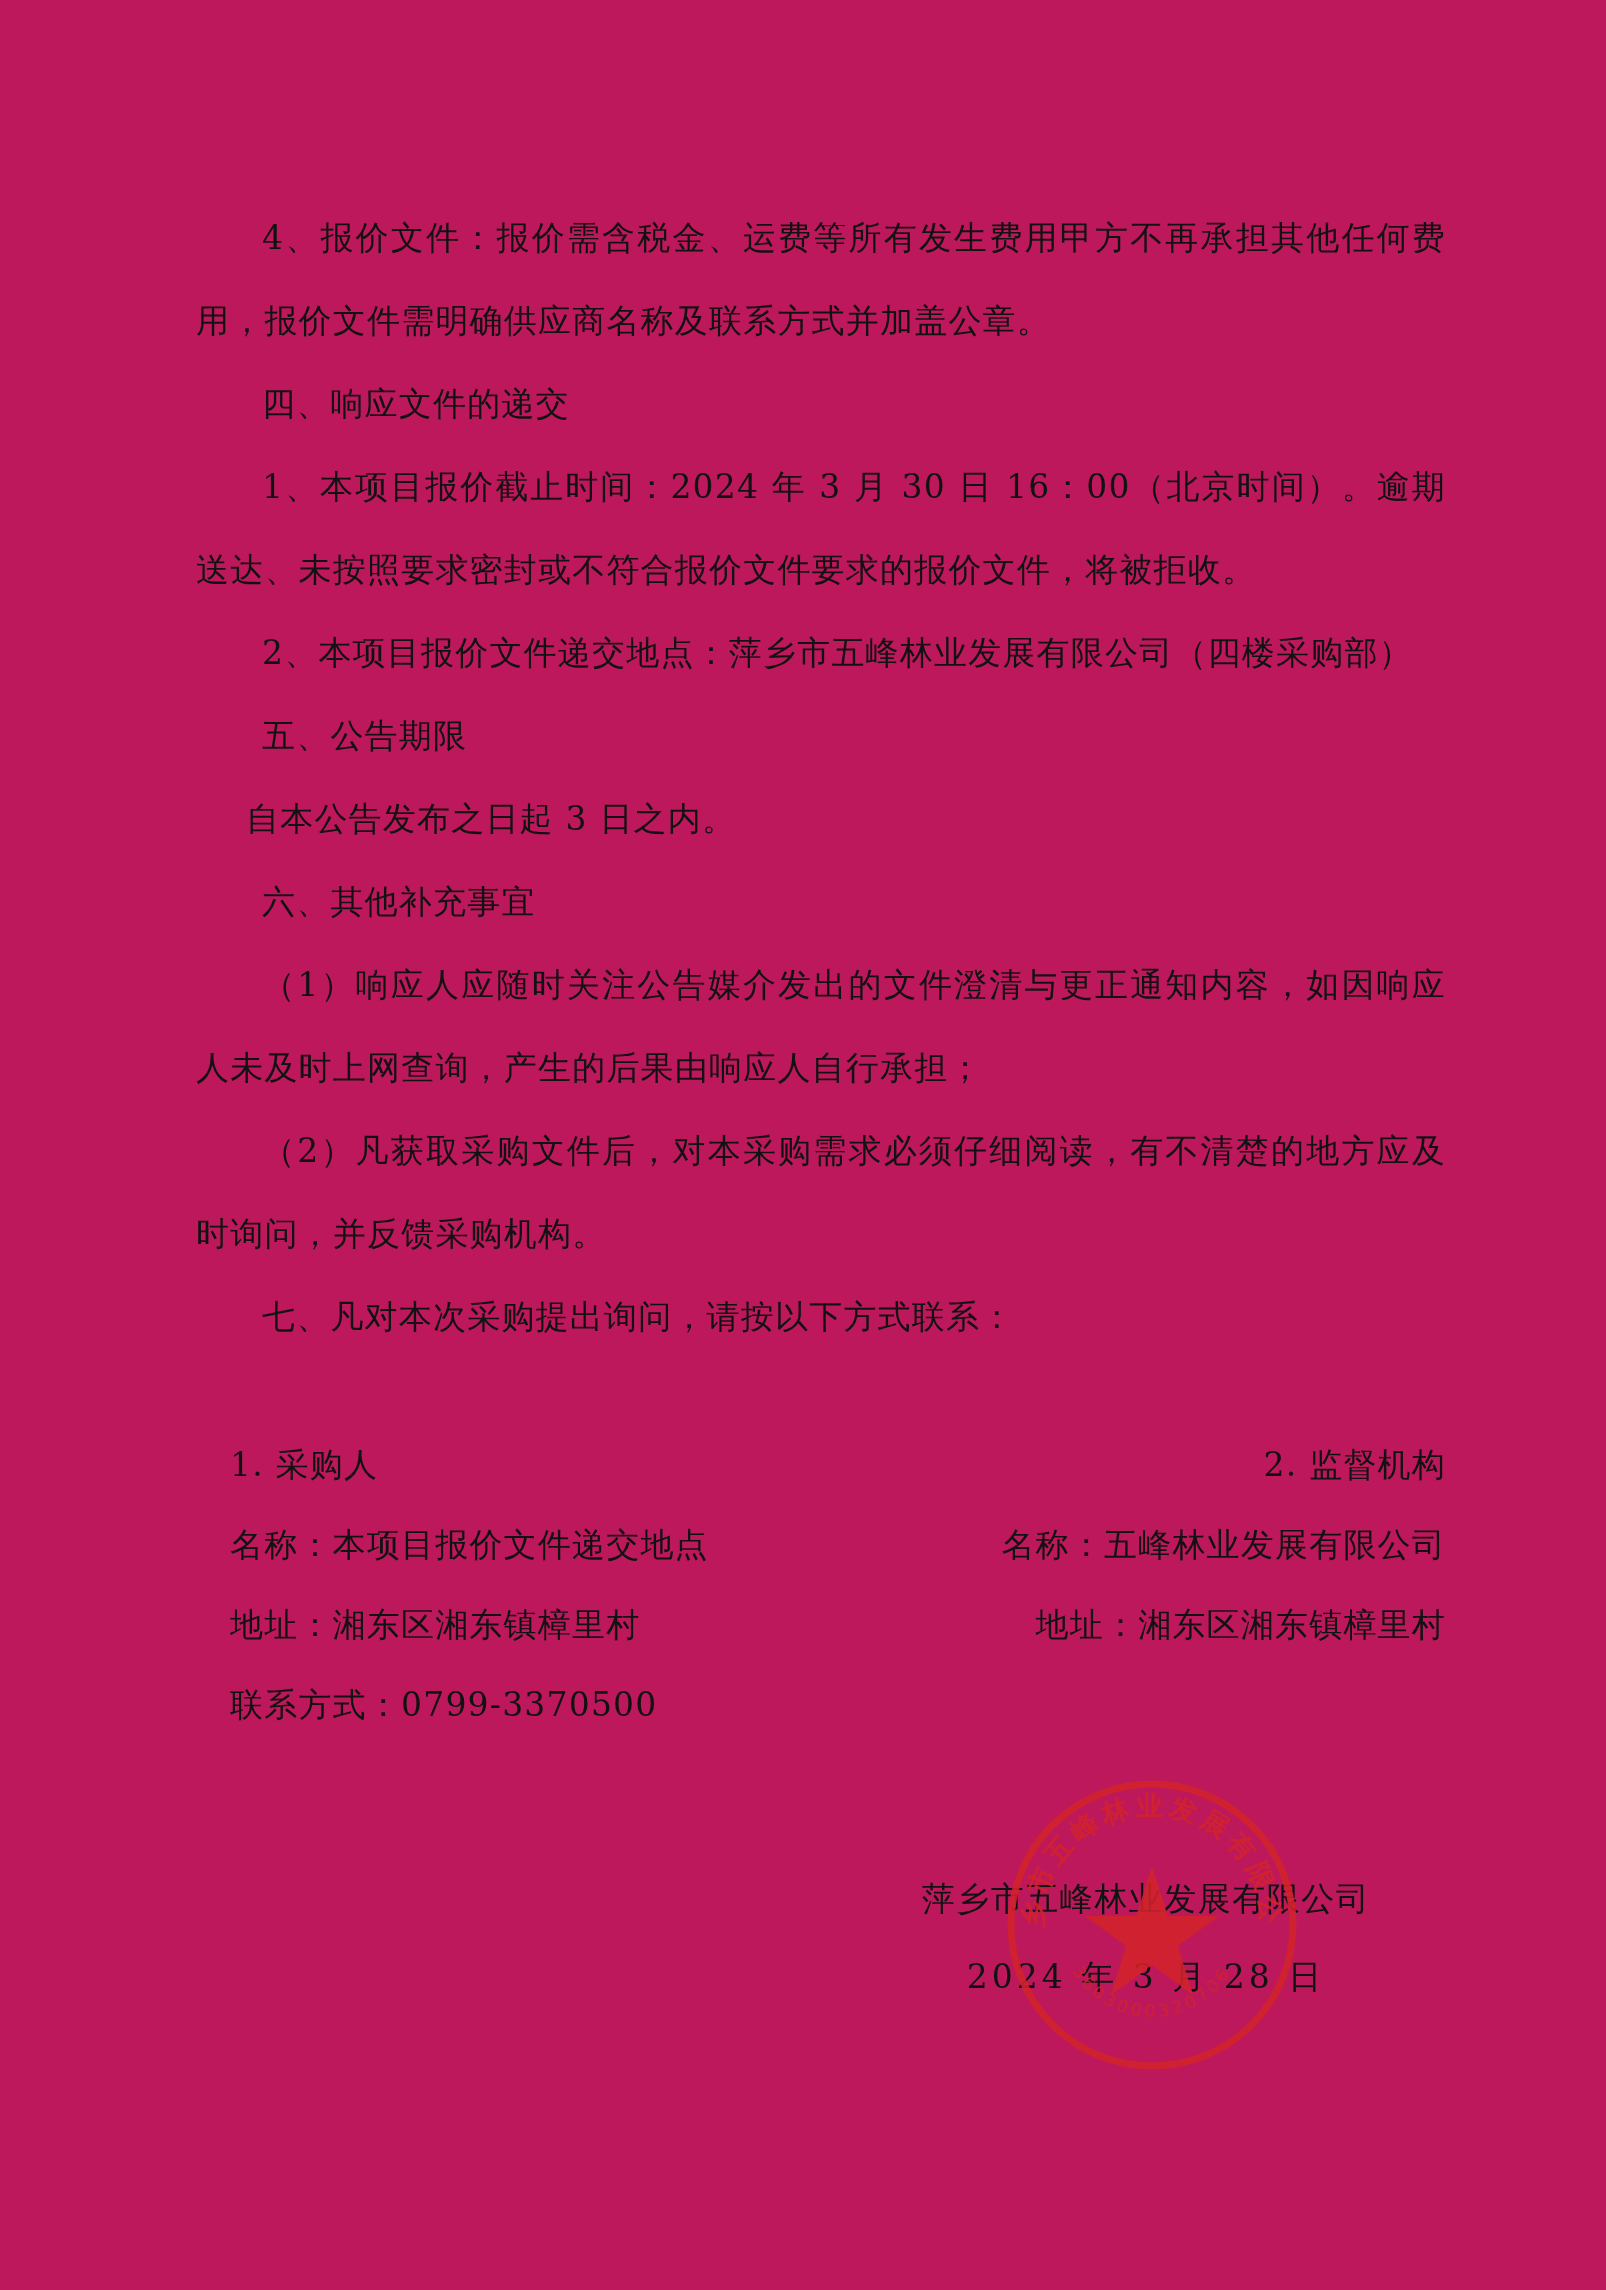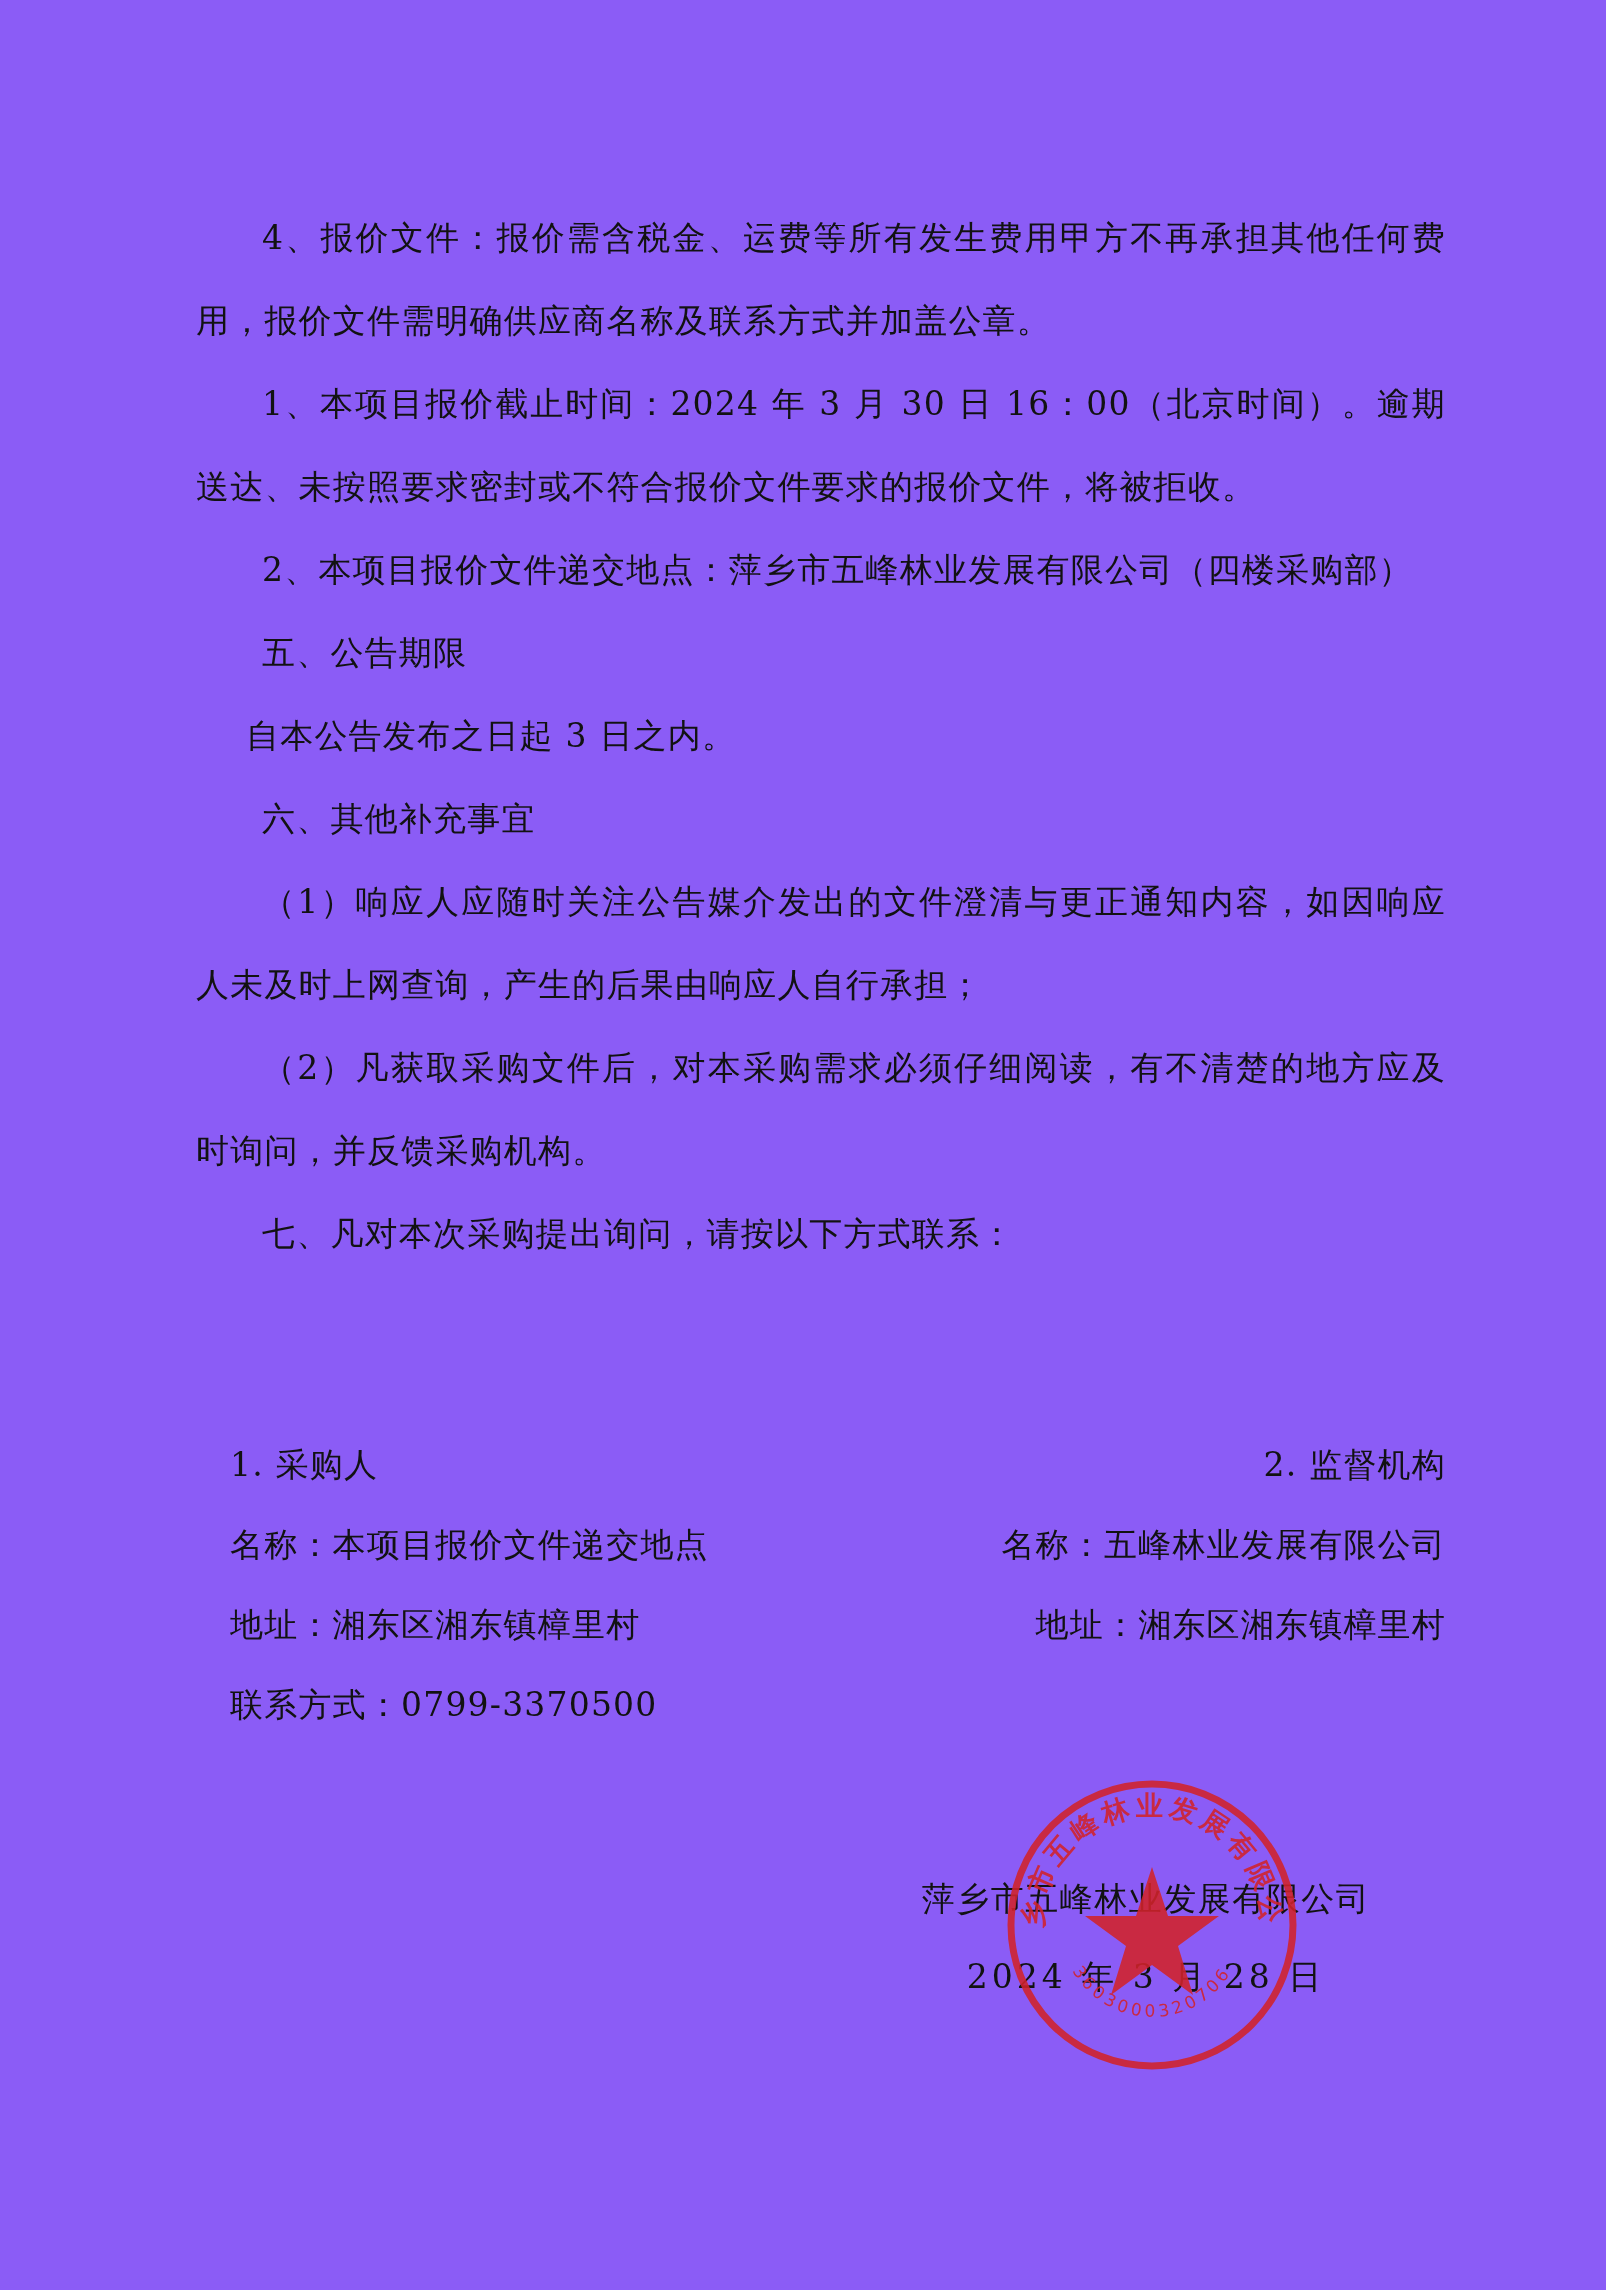--- a/index.html
+++ b/index.html
@@ -5,21 +5,21 @@
 <style>
   html, body {
     margin: 0;
     padding: 0;
     background: #ffffff;
   }
   .page {
     position: relative;
     width: 1606px;
     height: 2290px;
-    background: #8b5cf6;
+    background: #be185d;
     overflow: hidden;
     font-family: "DejaVu Serif", "Liberation Serif", serif;
     color: #111111;
   }
   .body-area {
     position: absolute;
     left: 196px;
     top: 196px;
     width: 1250px;
   }
@@ -97,20 +97,21 @@
   }
   .seal svg { display: block; }
 </style>
 </head>
 <body>
 
 <div class="page">
 
   <div class="body-area">
     <p class="para indent">4、报价文件：报价需含税金、运费等所有发生费用甲方不再承担其他任何费用，报价文件需明确供应商名称及联系方式并加盖公章。</p>
+    <p class="para indent">四、响应文件的递交</p>
     <p class="para indent">1、本项目报价截止时间：2024 年 3 月 30 日 16：00（北京时间）。逾期送达、未按照要求密封或不符合报价文件要求的报价文件，将被拒收。</p>
     <p class="para indent">2、本项目报价文件递交地点：萍乡市五峰林业发展有限公司（四楼采购部）</p>
     <p class="para indent">五、公告期限</p>
     <p class="para indent-small">自本公告发布之日起 3 日之内。</p>
     <p class="para indent">六、其他补充事宜</p>
     <p class="para indent">（1）响应人应随时关注公告媒介发出的文件澄清与更正通知内容，如因响应人未及时上网查询，产生的后果由响应人自行承担；</p>
     <p class="para indent">（2）凡获取采购文件后，对本采购需求必须仔细阅读，有不清楚的地方应及时询问，并反馈采购机构。</p>
     <p class="para indent">七、凡对本次采购提出询问，请按以下方式联系：</p>
   </div>
 

